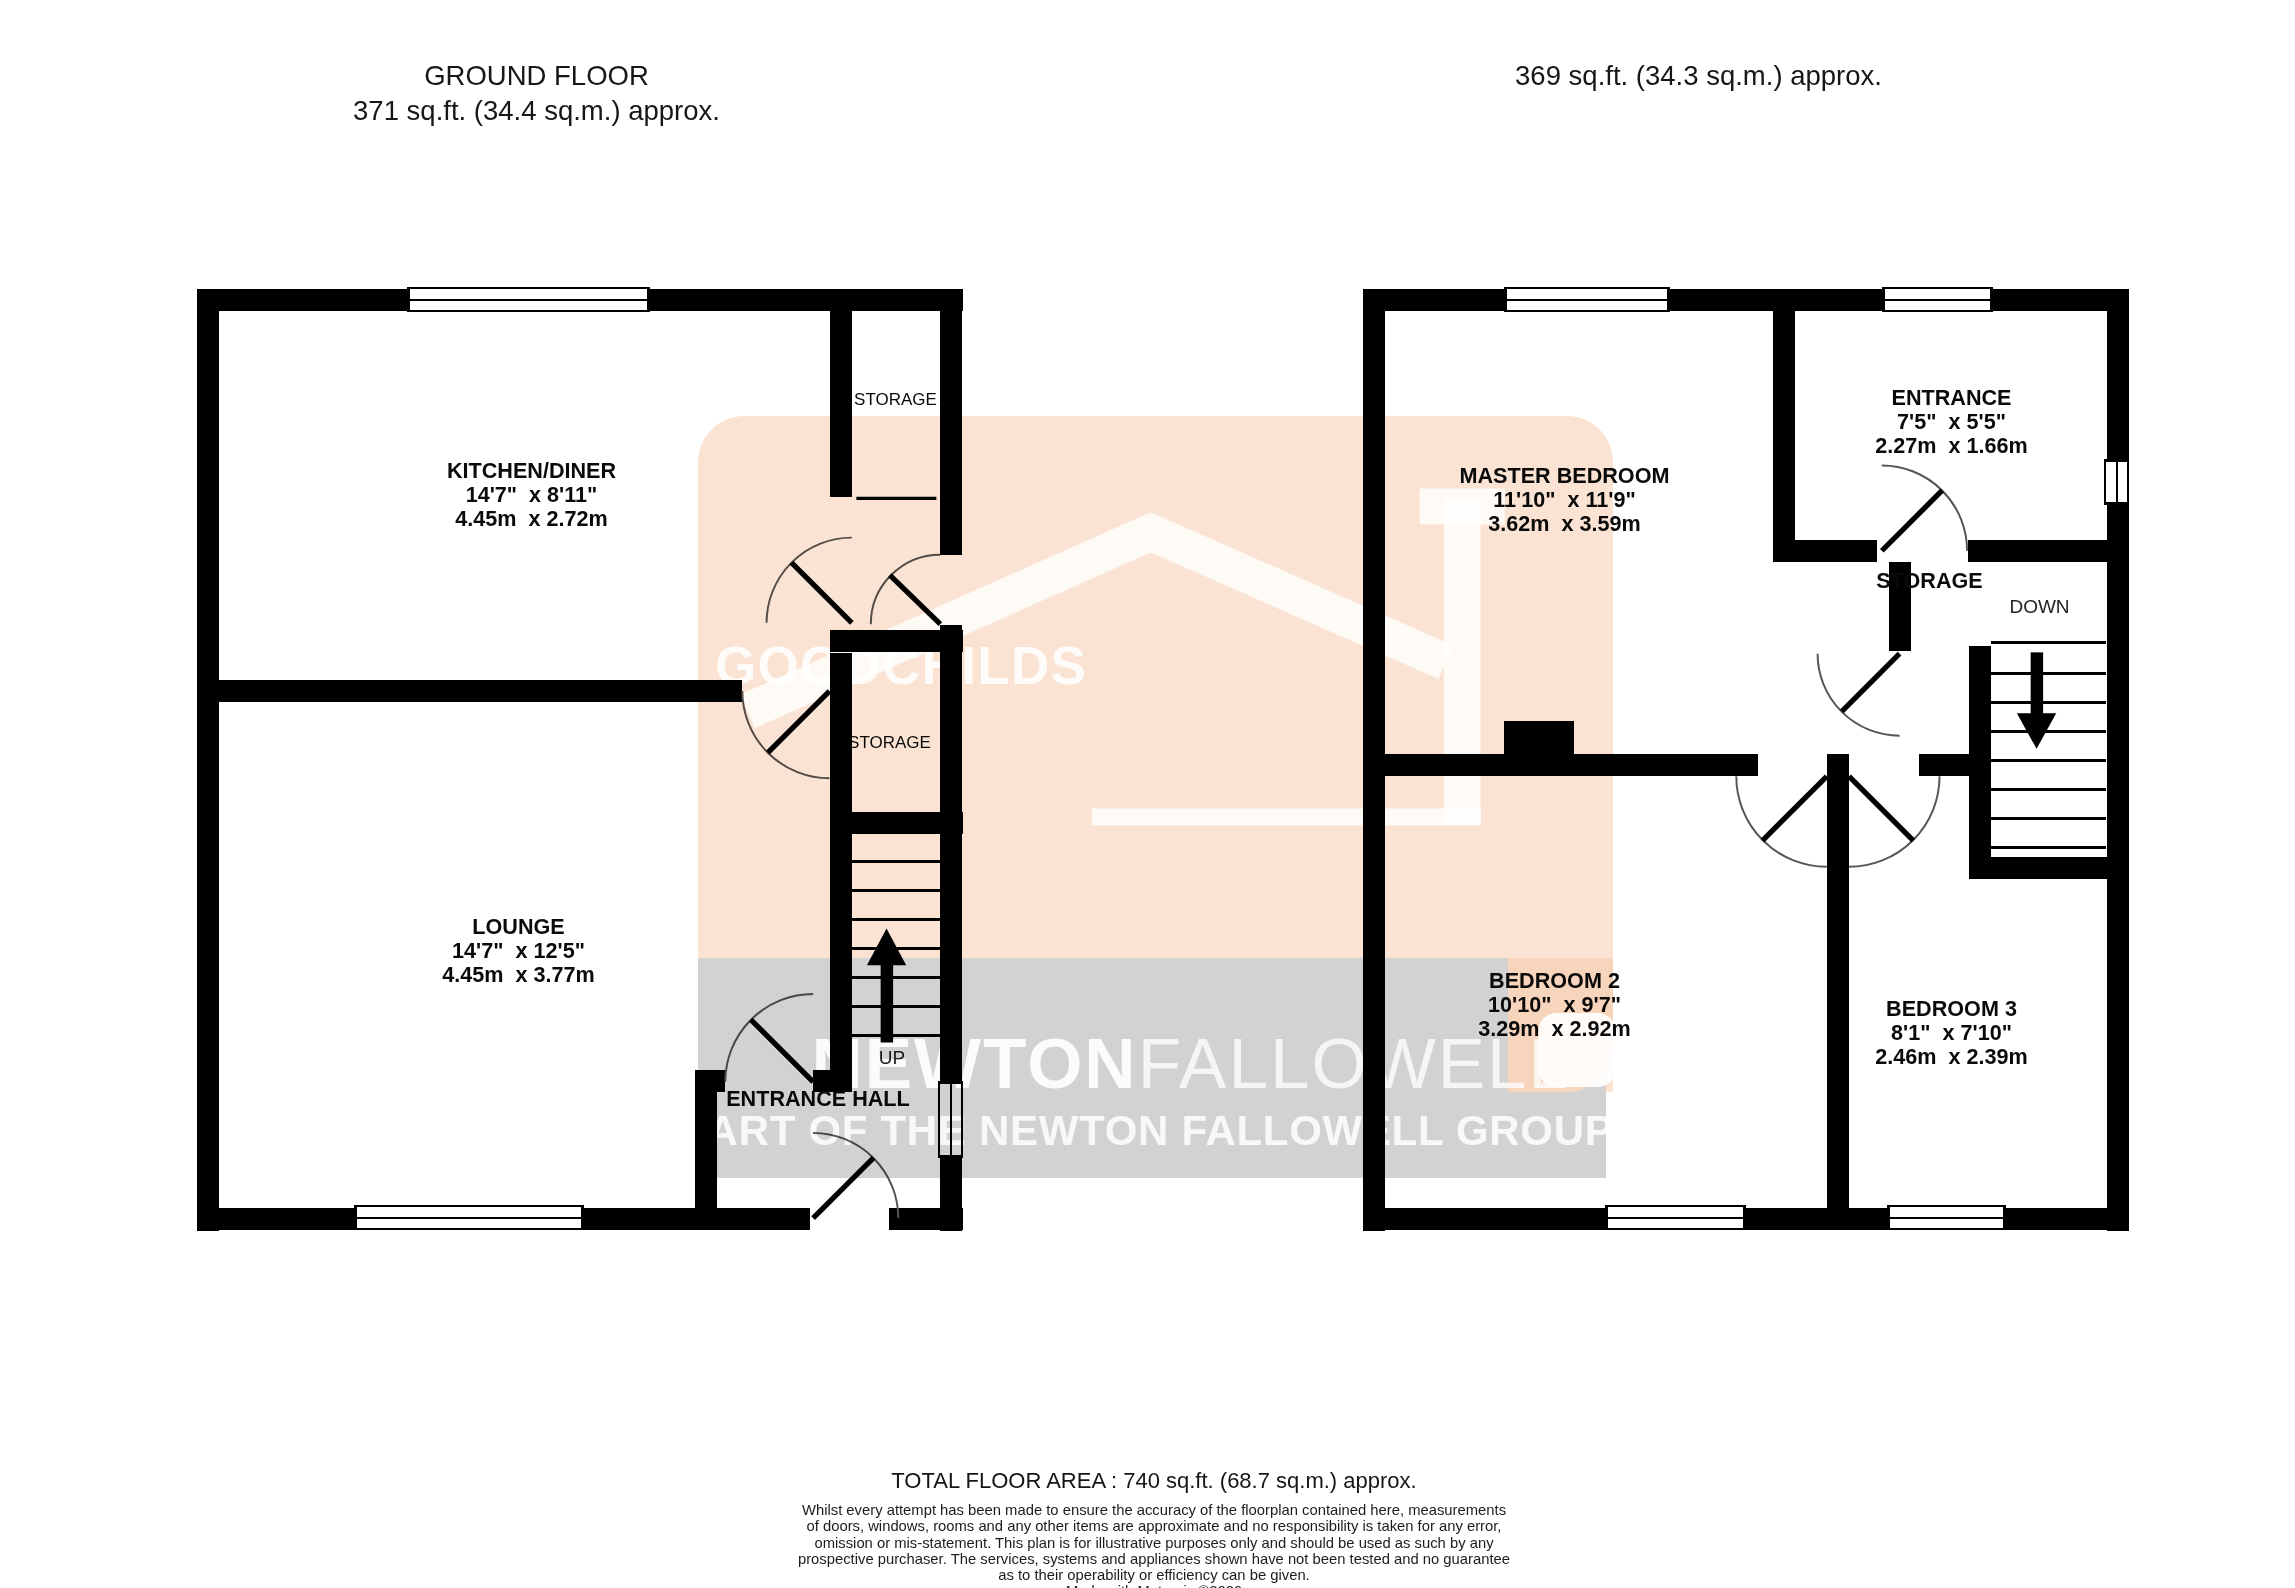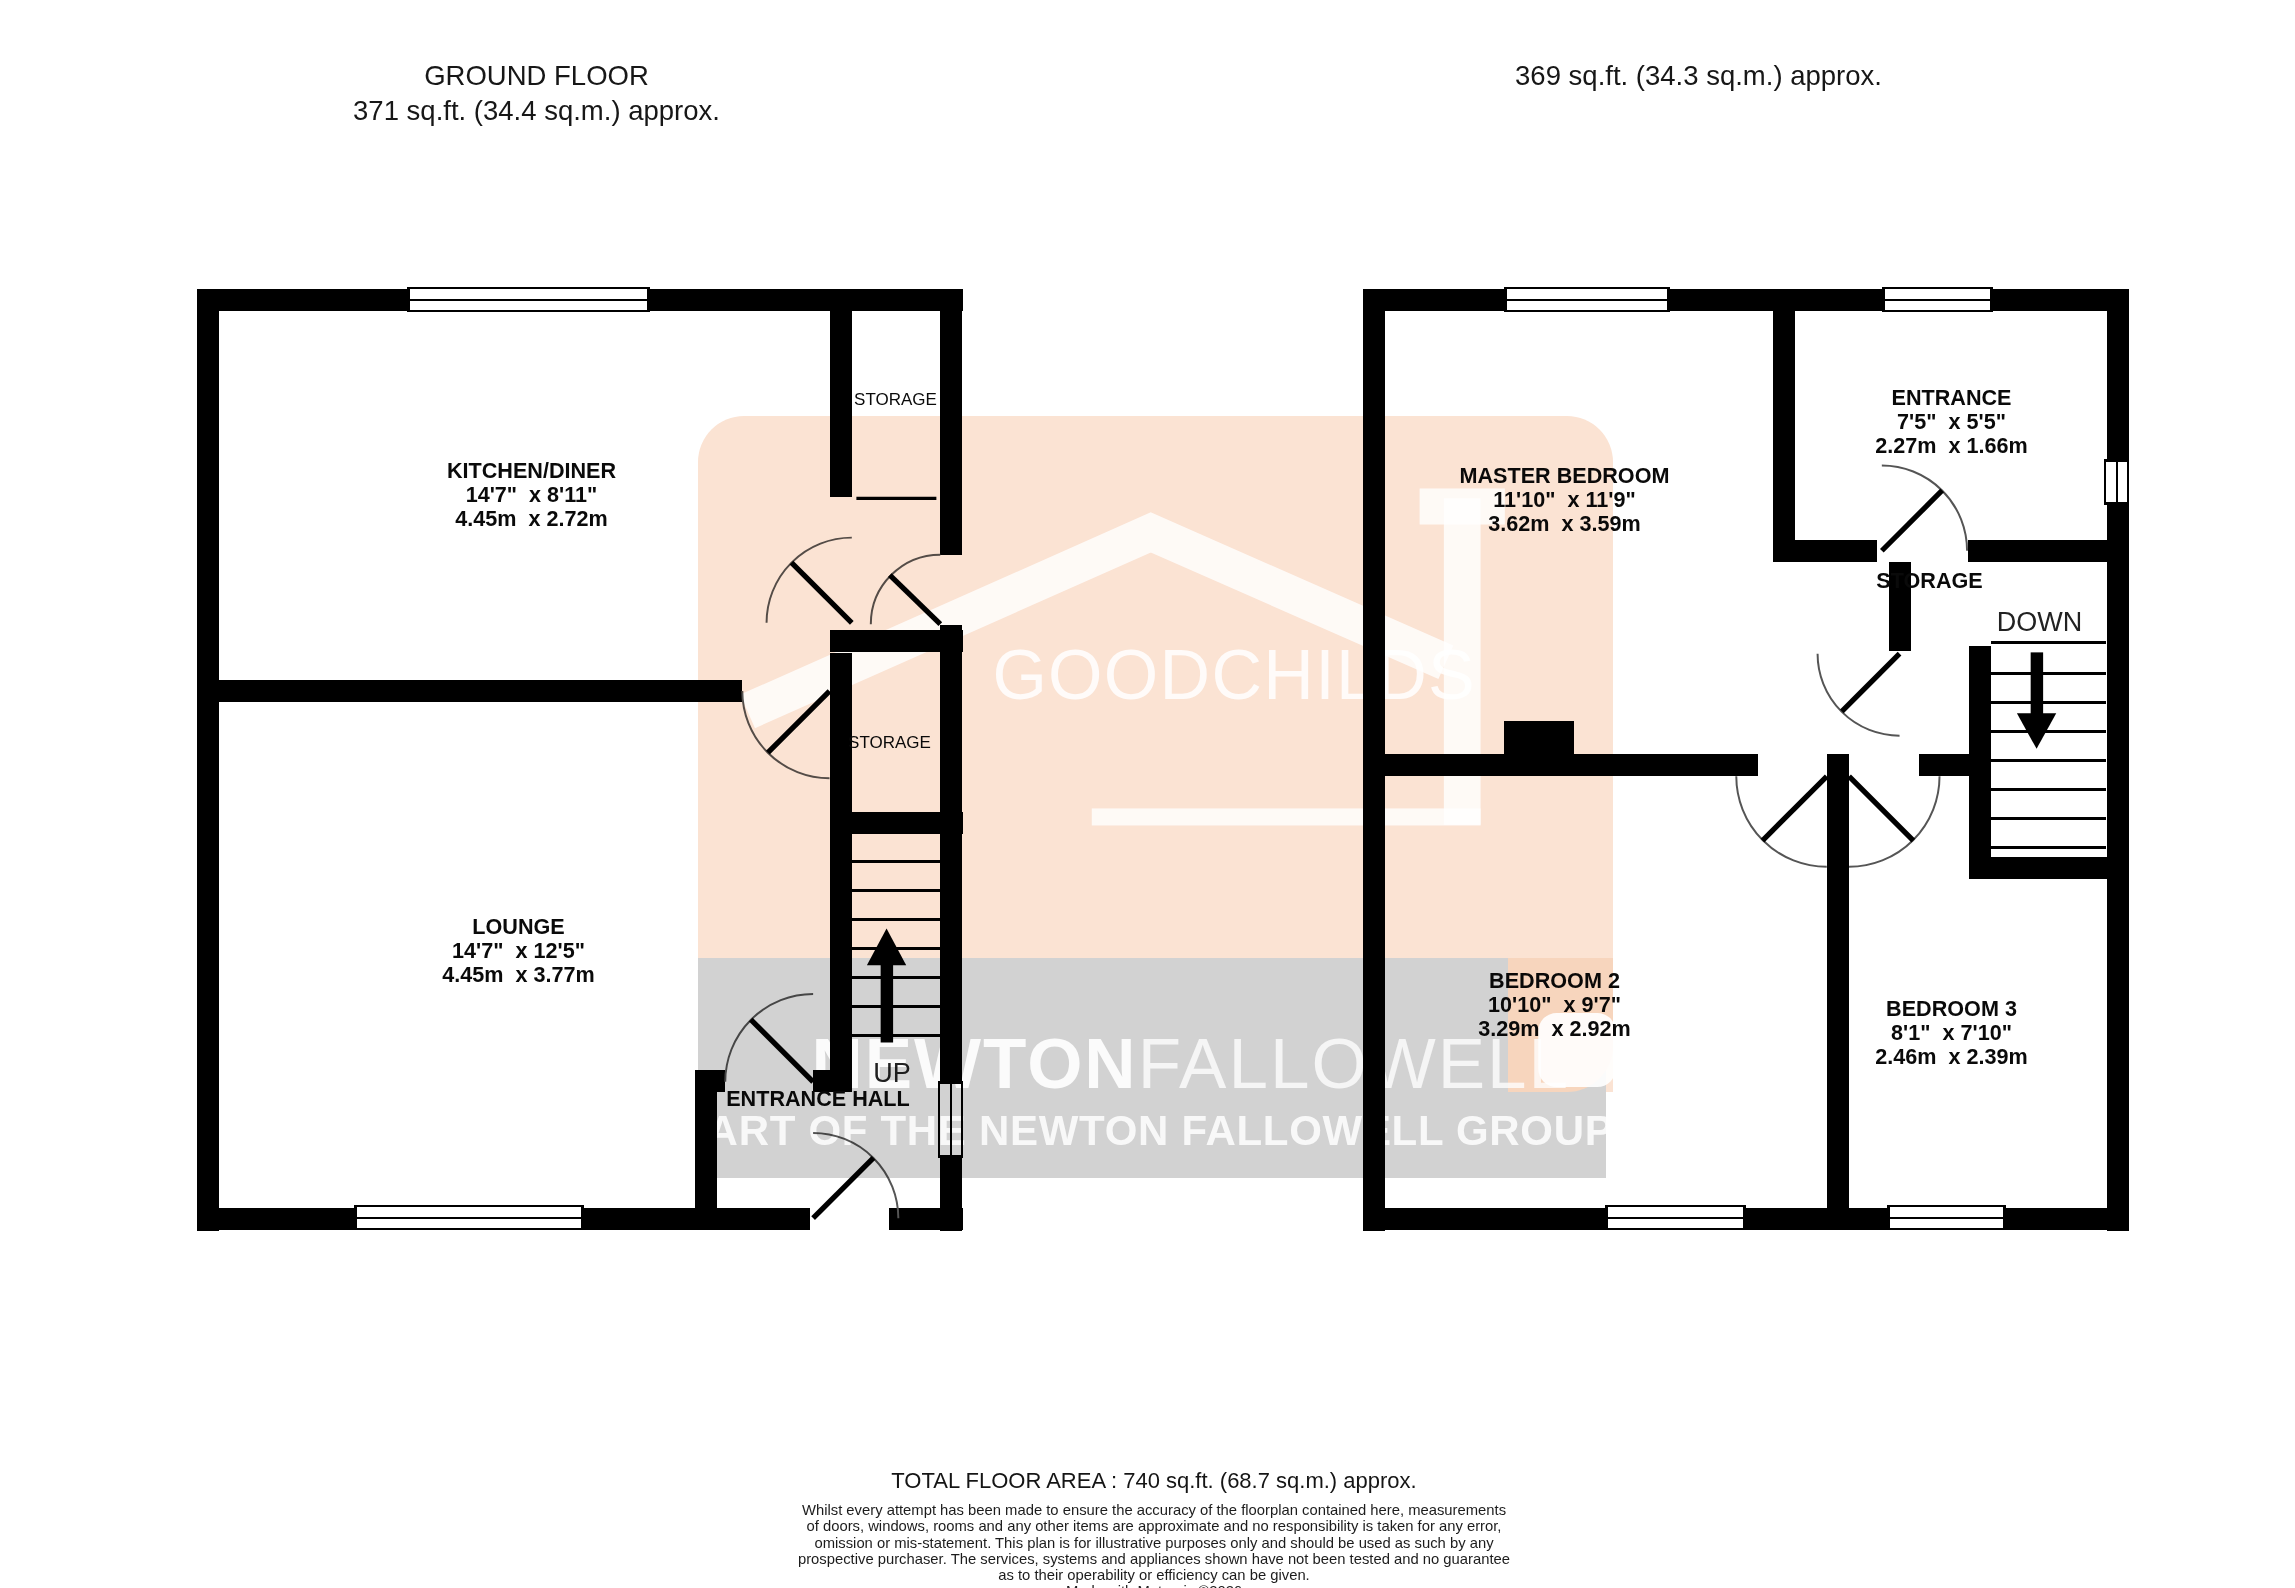--- a/index.html
+++ b/index.html
@@ -7,39 +7,39 @@
           font-family:"Liberation Sans", sans-serif;color:#111;}
   .wall{position:absolute;background:#000;}
   .gap{position:absolute;background:#fff;}
   .room-bg{position:absolute;background:#fff;}
   
   .floor-title{position:absolute;width:459px;text-align:center;font-size:27.5px;line-height:35px;color:#171717;}
   
   .room-label{position:absolute;text-align:center;font-weight:bold;font-size:21.6px;line-height:24px;color:#0a0a0a;}
   .room-label .ln{display:block;white-space:pre;}
   .small-label{position:absolute;text-align:center;font-weight:normal;font-size:17px;color:#0a0a0a;white-space:pre;}
-  .dir-label{position:absolute;text-align:center;font-weight:normal;font-size:27px;color:#222;margin-top:11px;}
+  .dir-label{position:absolute;text-align:center;font-weight:normal;font-size:19px;color:#222;}
   
   .win-h{position:absolute;background:#fff;border-top:2.6px solid #000;border-bottom:2.6px solid #000;box-sizing:border-box;}
   .win-h .mull{position:absolute;left:0;right:0;top:50%;height:2px;margin-top:-0.7px;background:#000;}
   .win-h .cap1,.win-h .cap2{position:absolute;top:0;bottom:0;width:3.3px;background:#000;}
   .win-h .cap1{left:0}.win-h .cap2{right:0}
   .win-v{position:absolute;background:#fff;border-left:2.6px solid #000;border-right:2.6px solid #000;box-sizing:border-box;}
   .win-v .mull{position:absolute;top:0;bottom:0;left:50%;width:2px;margin-left:-0.7px;background:#000;}
   .win-v .cap1,.win-v .cap2{position:absolute;left:0;right:0;height:3.3px;background:#000;}
   .win-v .cap1{top:0}.win-v .cap2{bottom:0}
   
   .stairs-v{position:absolute;background:repeating-linear-gradient(to bottom, transparent 0 26px, #000 26px 29px);}
   
   #watermark{position:absolute;left:0;top:0;width:2295px;height:1588px;mix-blend-mode:multiply;pointer-events:none;}
   .wm-peach{position:absolute;left:698px;top:416px;width:915px;height:676px;border-radius:46px 46px 0 0;}
   .wm-gray{position:absolute;left:698px;top:958px;width:908px;height:220px;}
   .wm-peach2{position:absolute;left:1508px;top:958px;width:105px;height:134px;border-radius:0 0 46px 0;}
-  .wm-brand{position:absolute;left:715px;top:635px;width:761px;text-align:right;font-weight:normal;
-            font-size:70px;letter-spacing:1.3px;color:rgba(255,255,255,0.85);}
+  .wm-brand{position:absolute;left:715px;top:635px;width:761px;text-align:left;font-weight:bold;
+            font-size:53px;letter-spacing:1.3px;color:rgba(255,255,255,0.85);}
   .wm-tag{position:absolute;left:715px;top:728px;width:761px;text-align:center;
           font-size:44px;color:rgba(255,255,255,0.55);}
   .wm-group{position:absolute;left:698px;top:1023px;width:872px;text-align:right;
             font-size:71px;letter-spacing:2px;color:rgba(255,255,255,0.9);white-space:nowrap;}
   .wm-group b{font-weight:bold;}
   .wm-group span{font-weight:normal;opacity:0.85;}
   .wm-partof{position:absolute;left:682px;top:1107px;width:931px;text-align:center;font-weight:bold;
              font-size:42px;letter-spacing:0.7px;color:rgba(255,255,255,0.85);white-space:nowrap;}
   
   .total{position:absolute;left:826px;top:1468px;width:656px;text-align:center;font-size:22px;color:#151515;}

